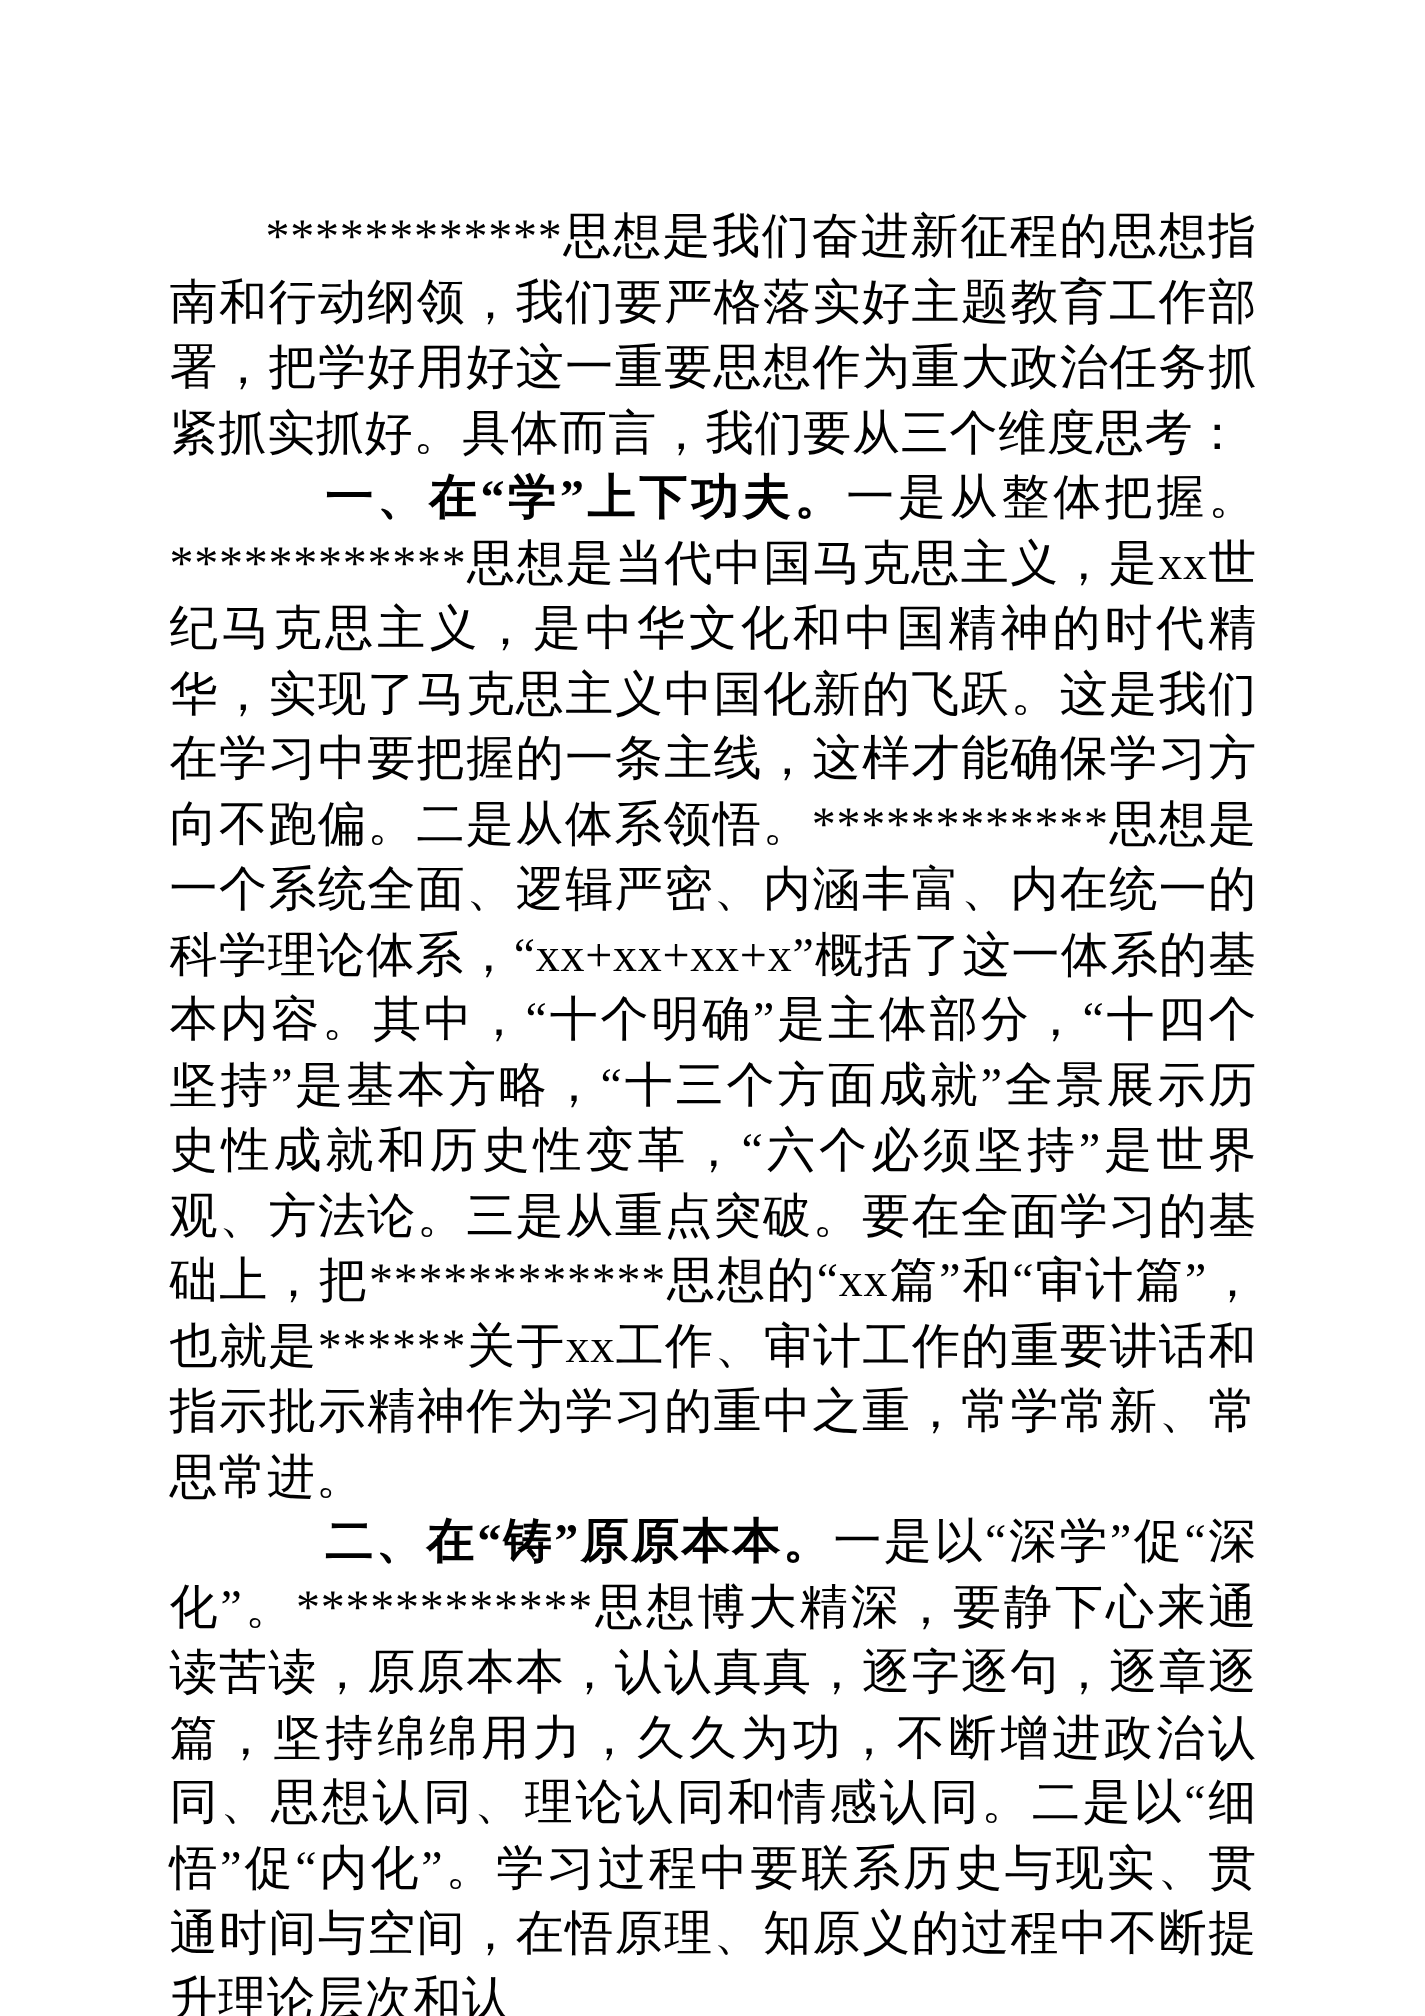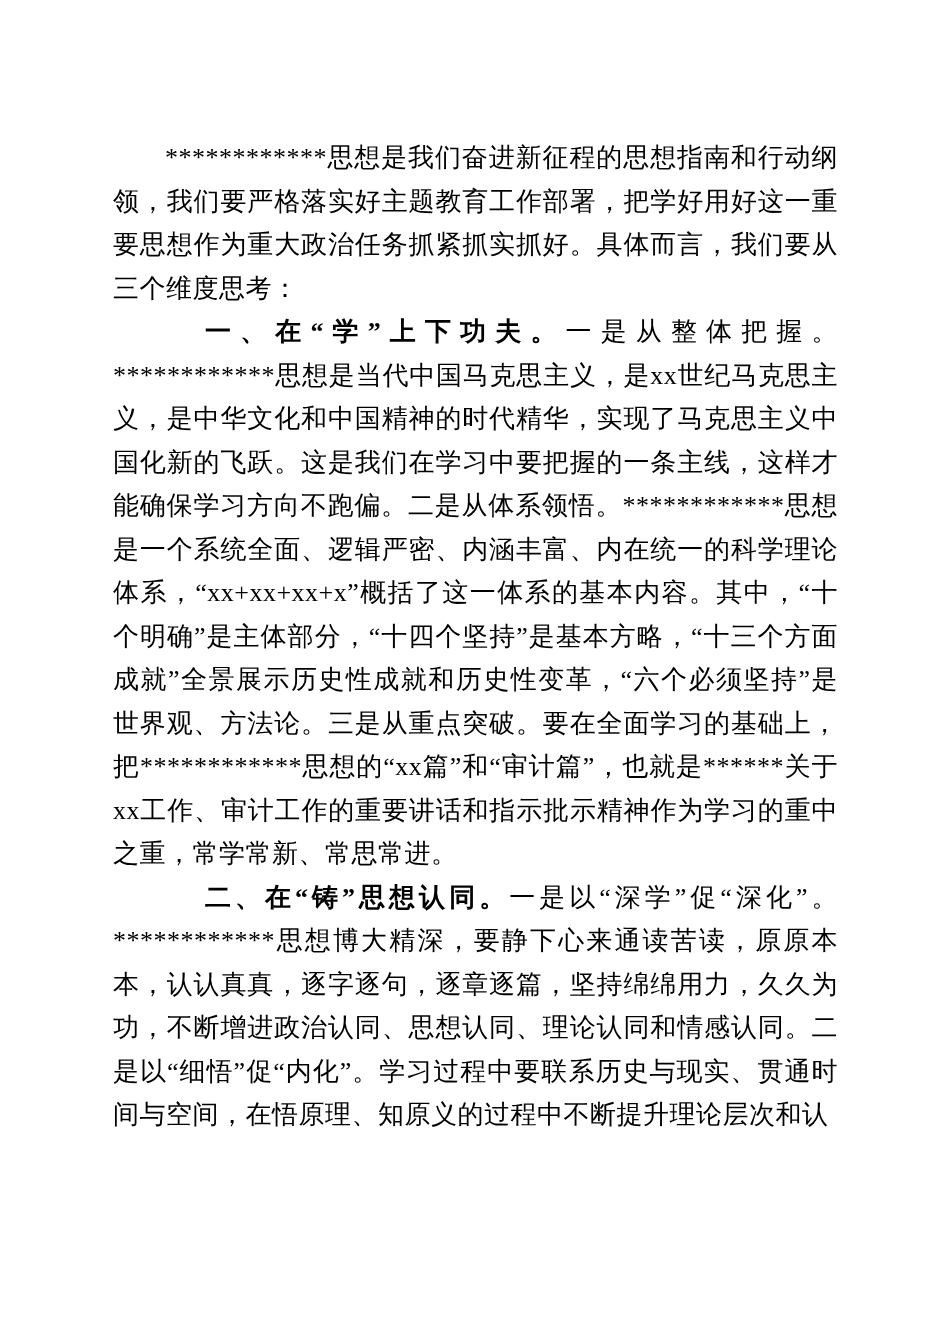--- a/index.html
+++ b/index.html
@@ -19,21 +19,21 @@
     height: 1344px;
     background: #ffffff;
     padding: 136px 112px 0 113px;
     color: #000000;
   }
   .doc-body {
     width: 725px;
   }
   .para {
     margin: 0;
-    font-size: 26px;
+    font-size: 32px;
     line-height: 43.5px;
     text-indent: 2em;
     text-align: justify;
     text-justify: inter-character;
     color: #000000;
     letter-spacing: 0.5px;
   }
   .seg {
     font-weight: 400;
   }
@@ -42,15 +42,15 @@
     margin-left: 40px;
   }
 </style>
 </head>
 <body>
 
 <div class="page">
   <div class="doc-body">
       <p class="para"><span class="seg">************思想是我们奋进新征程的思想指南和行动纲领，我们要严格落实好主题教育工作部署，把学好用好这一重要思想作为重大政治任务抓紧抓实抓好。具体而言，我们要从三个维度思考：</span></p>
       <p class="para"><span class="seg seg-bold">一、在“学”上下功夫。</span><span class="seg">一是从整体把握。************思想是当代中国马克思主义，是xx世纪马克思主义，是中华文化和中国精神的时代精华，实现了马克思主义中国化新的飞跃。这是我们在学习中要把握的一条主线，这样才能确保学习方向不跑偏。二是从体系领悟。************思想是一个系统全面、逻辑严密、内涵丰富、内在统一的科学理论体系，“xx+xx+xx+x”概括了这一体系的基本内容。其中，“十个明确”是主体部分，“十四个坚持”是基本方略，“十三个方面成就”全景展示历史性成就和历史性变革，“六个必须坚持”是世界观、方法论。三是从重点突破。要在全面学习的基础上，把************思想的“xx篇”和“审计篇”，也就是******关于xx工作、审计工作的重要讲话和指示批示精神作为学习的重中之重，常学常新、常思常进。</span></p>
-      <p class="para"><span class="seg seg-bold">二、在“铸”思想认同。</span><span class="seg">一是以“深学”促“深化”。************思想博大精深，要静下心来通读苦读，原原本本，认认真真，逐字逐句，逐章逐篇，坚持绵绵用力，久久为功，不断增进政治认同、思想认同、理论认同和情感认同。二是以“细悟”促“内化”。学习过程中要联系历史与现实、贯通时间与空间，在悟原理、知原义的过程中不断提升理论层次和认</span></p>
+      <p class="para"><span class="seg seg-bold">二、在“铸”原原本本。</span><span class="seg">一是以“深学”促“深化”。************思想博大精深，要静下心来通读苦读，原原本本，认认真真，逐字逐句，逐章逐篇，坚持绵绵用力，久久为功，不断增进政治认同、思想认同、理论认同和情感认同。二是以“细悟”促“内化”。学习过程中要联系历史与现实、贯通时间与空间，在悟原理、知原义的过程中不断提升理论层次和认</span></p>
     </div>
 </div>
 
 </body></html>

